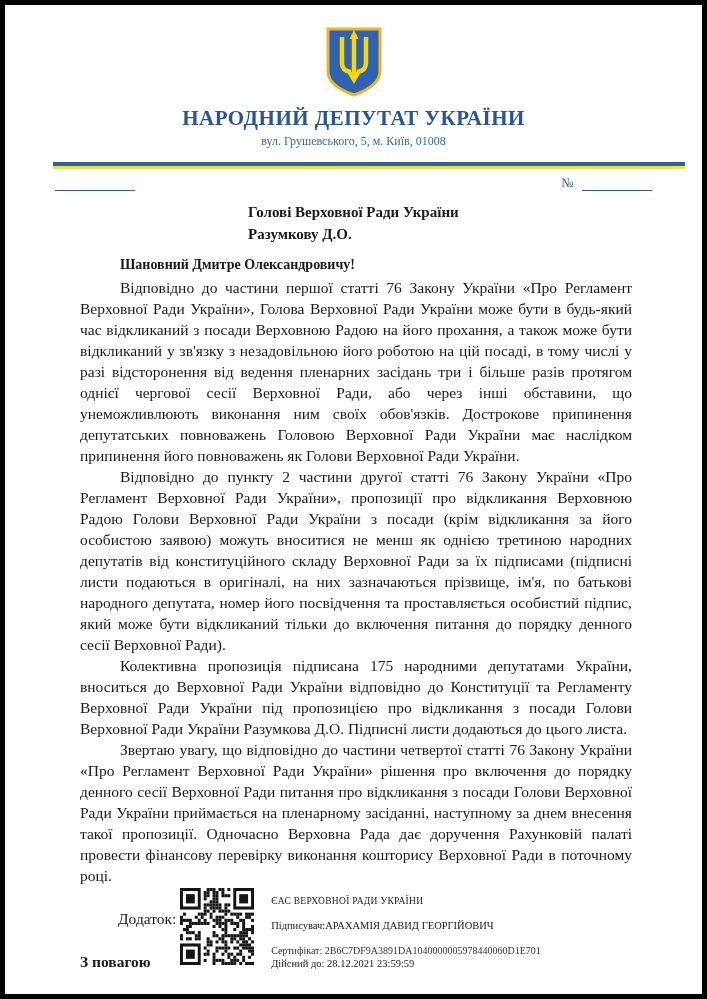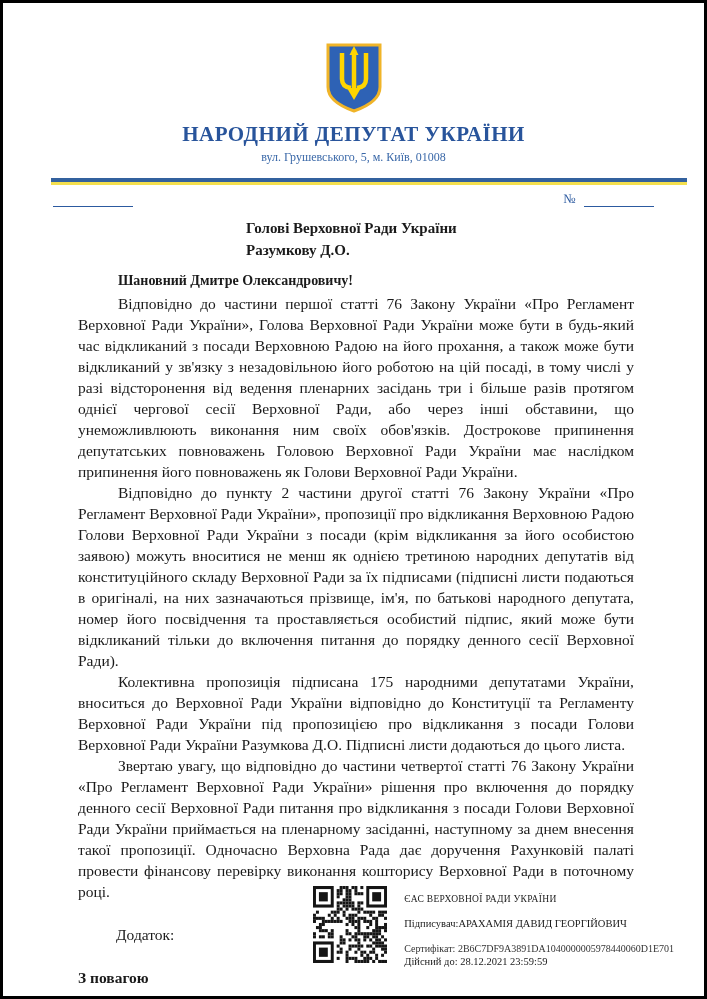--- a/index.html
+++ b/index.html
@@ -1,26 +1,26 @@
 <!DOCTYPE html>
 <html lang="uk"><head>
 <meta charset="utf-8">
 <style>
   html,body{margin:0;padding:0;background:#e9e9e9;}
   .page{
     position:relative;
     width:707px;height:999px;
     margin:0 auto;
     background:#ffffff;
-    border:3px solid #000000;
+    border:5px solid #000000;
     box-sizing:border-box;
     font-family:"Liberation Serif","DejaVu Serif",serif;
     color:#1a1a1a;
     overflow:hidden;
-    padding-top:40px;
+    padding-top:22px;
   }
   
   .emblem{width:58px;height:70px;margin:0 auto;display:block;}
   .hdr-title{
     text-align:center;margin-top:9px;
     font-size:21px;font-weight:bold;letter-spacing:.5px;
     color:#28549B;
   }
   .hdr-address{
     text-align:center;margin-top:3px;
@@ -51,21 +51,21 @@
   .body-text p{
     margin:0;text-align:justify;text-indent:40px;
     font-size:15.5px;line-height:21px;
   }
   .attachment{margin:22px 70px 0 75px;font-size:15.5px;line-height:21px;font-family:Liberation Serif, serif;}
   .attachment div{padding-left:38px;}
   .regards{margin:24px 0 0 75px;font-weight:bold;font-size:15.5px;}
   
   .footer{
     position:absolute;left:44px;right:30px;top:883px;
-    display:flex;justify-content:flex-end;align-items:flex-start;
+    display:flex;justify-content:center;align-items:flex-start;
   }
   .sig-block{display:flex;gap:17px;}
   .qr{width:74px;height:77px;}
   .sig-texts{padding-top:8px;}
   .sig-system{font-size:9.5px;letter-spacing:.3px;}
   .sig-signer{margin-top:14px;font-size:10.5px;}
   .sig-cert{margin-top:14px;font-size:10px;color:#333;}
   .sig-valid{margin-top:2px;font-size:10.5px;}
   .stamp{width:210px;text-align:center;padding-top:9px;}
   .stamp-org{font-size:10.5px;}

